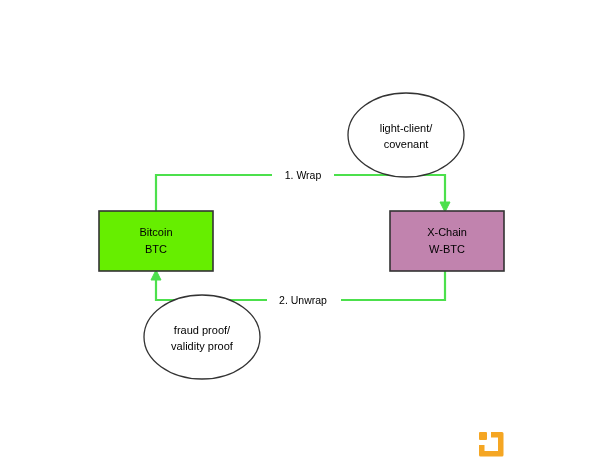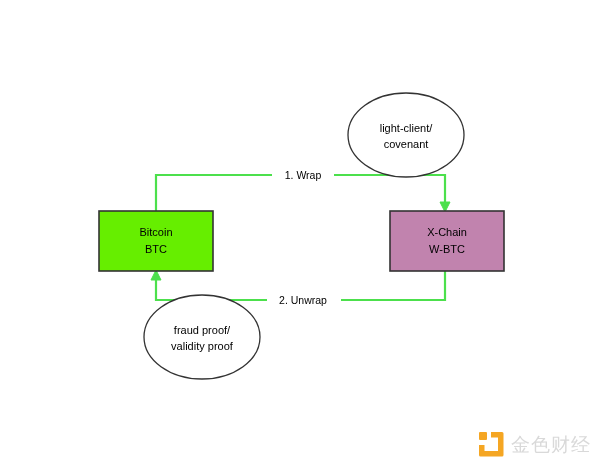--- a/index.html
+++ b/index.html
@@ -116,16 +116,15 @@
 
   </svg>
 
   <div id="watermark">
     <div id="watermark-mark">
       <svg viewBox="0 0 27 27" width="27" height="27">
         <rect x="1" y="1" width="8" height="8" rx="1" fill="#F5A623"></rect>
         <path d="M 13 1 H 24 A 1.5 1.5 0 0 1 25.5 2.5 V 24 A 1.5 1.5 0 0 1 24 25.5 H 2.5 A 1.5 1.5 0 0 1 1 24 V 14 H 6.5 V 20 H 20 V 6.5 H 13 Z" fill="#F5A623"></path>
       </svg>
     </div>
-    <div id="watermark-text">金色财经</div>
   </div>
 
 </div>
 
 </body></html>

